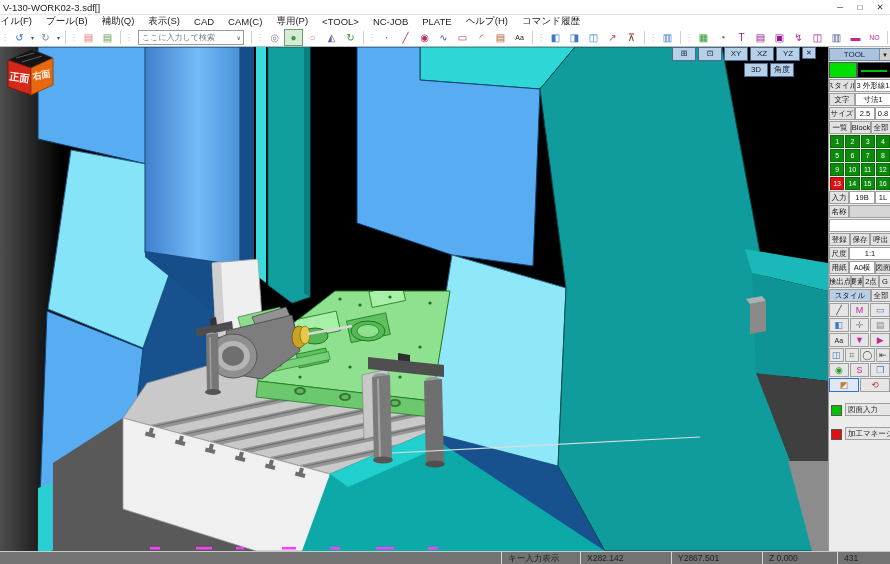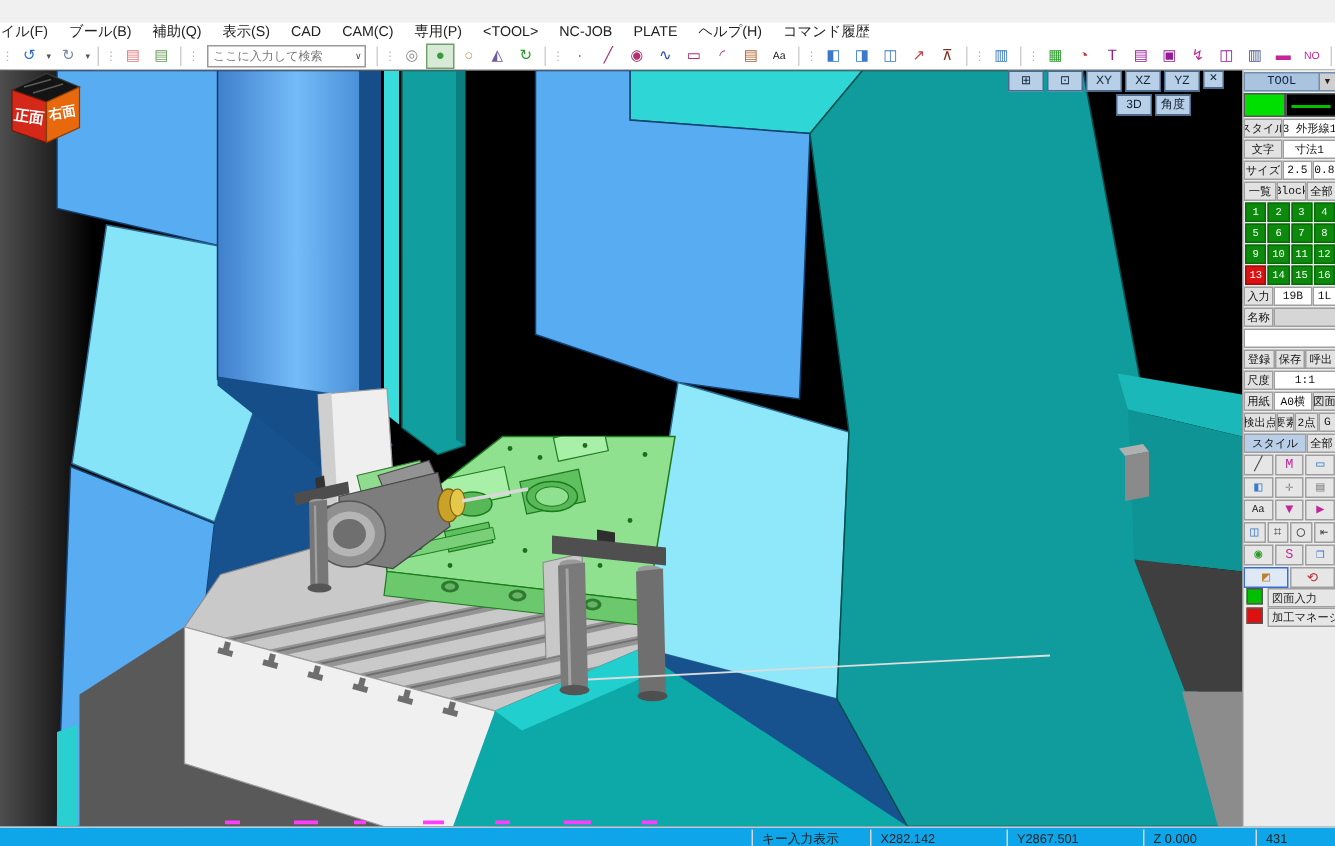--- a/index.html
+++ b/index.html
@@ -36,21 +36,21 @@
   
   .vbuttons{position:absolute;right:12px;top:-2px;text-align:right;}
   .vrow{display:flex;justify-content:flex-end;margin-top:2px;}
   .vbtn{min-width:16px;padding:0 3px;height:12px;background:#b8cfe8;border:1px solid #4a6a90;
         color:#123;font-size:8px;line-height:12px;text-align:center;margin-left:2px;}
   .vbtn.small{min-width:10px;padding:0 1px;height:10px;line-height:10px;font-size:7px;margin-top:0;}
   .vrow2{margin-right:22px;}
   .viewcube{position:absolute;left:740px;top:44px;}
   
   .panel{position:absolute;left:828px;top:0;width:62px;height:504px;background:#ececec;
-         border-left:1px solid #9a9a9a;font-size:7.5px;overflow:hidden;font-family:Liberation Mono, monospace;}
+         border-left:1px solid #9a9a9a;font-size:7.5px;overflow:hidden;}
   .prow{display:flex;align-items:stretch;margin-top:1px;height:13px;}
   .pcell{border:1px solid #9f9f9f;background:#e2e2e2;display:flex;align-items:center;
          justify-content:center;white-space:nowrap;overflow:hidden;color:#111;}
   .pcell.inp{background:#fff;}
   .pcell.gray{background:#d6d6d6;}
   .pcell.hl{background:#b9cfe8;}
   .pheader{height:13px;margin-top:1px;display:flex;}
   .pheader .hname{flex:1;background:#aac4e0;border:1px solid #6e8eae;display:flex;align-items:center;
                   justify-content:center;font-size:8px;color:#102040;}
   .pheader .hdrop{width:10px;background:#cfcfcf;border:1px solid #6e8eae;border-left:none;
@@ -60,36 +60,44 @@
   .lineprev{flex:1;background:#000;border:1px solid #555;position:relative;}
   .lineprev::after{content:"";position:absolute;left:3px;right:3px;top:7px;height:1.5px;background:#00c000;}
   .lgrid{display:grid;grid-template-columns:repeat(4,1fr);gap:1px;padding:1px 1px 0 1px;}
   .ltile{height:11px;background:#0b8a0b;border:1px solid #0a6a0a;color:#fff;font-size:7px;
          display:flex;align-items:center;justify-content:center;}
   .ltile.red{background:#dd1111;border-color:#991111;}
   .ticonrow{display:flex;margin-top:1px;height:14px;}
   .ticon{flex:1;border:1px solid #9f9f9f;background:#e6e6e6;margin-right:1px;display:flex;
          align-items:center;justify-content:center;font-size:9px;}
   .ticon.sel{border:1.5px solid #3a6fd0;background:#dfe9f6;}
-  .togglerow{display:flex;align-items:flex-start;height:13px;margin-top:0;}
+  .togglerow{display:flex;align-items:flex-end;height:13px;margin-top:11px;}
   .tswatch{width:9px;height:9px;border:1px solid #555;margin:0 3px 0 2px;flex:none;}
   .tlabel{flex:1;border:1px solid #9f9f9f;background:#e6e6e6;height:11px;display:flex;
           align-items:center;padding-left:2px;white-space:nowrap;overflow:hidden;}
   
-  .statusbar{position:absolute;left:0;top:551px;width:890px;height:13px;background:#0ea5e9;
-             border-top:1px solid #c9c9c9;display:flex;align-items:center;font-size:8.5px;}
+  .statusbar{position:absolute;left:0;top:551px;width:890px;height:13px;background:#737373;
+             border-top:1px solid #c9c9c9;display:flex;font-size:8.5px;}
   .sb-spacer{flex:1;}
   .sb-cell{border-left:1px solid #d5d5d5;height:12px;line-height:12px;padding:0 6px;
            white-space:nowrap;color:#222;}
 </style>
 </head>
 <body>
 
 <div class="app">
 
+  <div class="titlebar">
+    <span class="title-text">V-130-WORK02-3.sdf[]</span>
+    <div class="win-controls">
+        <span class="win-btn">─</span>
+        <span class="win-btn">□</span>
+        <span class="win-btn">✕</span>
+      </div>
+  </div>
 
   <div class="menubar">
       <span class="menu-item clipped">ファイル(F)</span>
       <span class="menu-item">ブール(B)</span>
       <span class="menu-item">補助(Q)</span>
       <span class="menu-item">表示(S)</span>
       <span class="menu-item">CAD</span>
       <span class="menu-item">CAM(C)</span>
       <span class="menu-item">専用(P)</span>
       <span class="menu-item">&lt;TOOL&gt;</span>

